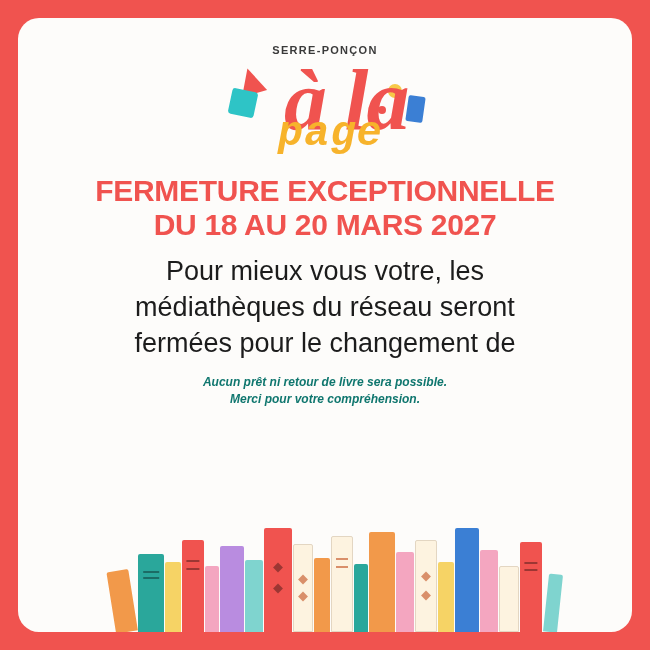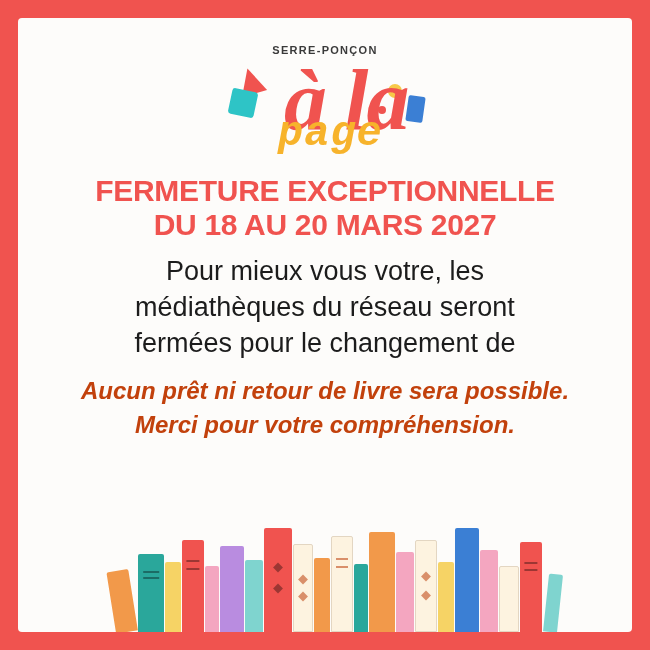--- a/index.html
+++ b/index.html
@@ -13,21 +13,21 @@
     font-family: "Liberation Sans", sans-serif;
     overflow: hidden;
   }
   #poster {
     position: absolute;
     left: 18px;
     top: 18px;
     width: 614px;
     height: 614px;
     background: #fdfcfa;
-    border-radius: 4px;
+    border-radius: 21px;
     overflow: hidden;
   }
 
   
   .logo-block {
     position: relative;
     width: 100%;
     height: 152px;
   }
   .logo-supertitle {
@@ -137,22 +137,22 @@
     font-size: 27px;
     line-height: 1.33;
     font-weight: normal;
     padding: 0 34px;
   }
 
   
   .note {
     margin-top: 12px;
     text-align: center;
-    color: #c2410c;
-    font-size: 24px;
+    color: #0f766e;
+    font-size: 12px;
     font-style: italic;
     font-weight: bold;
     line-height: 1.45;
     padding: 0 20px;
   }
 
   
   .shelf {
     position: absolute;
     left: 0;

